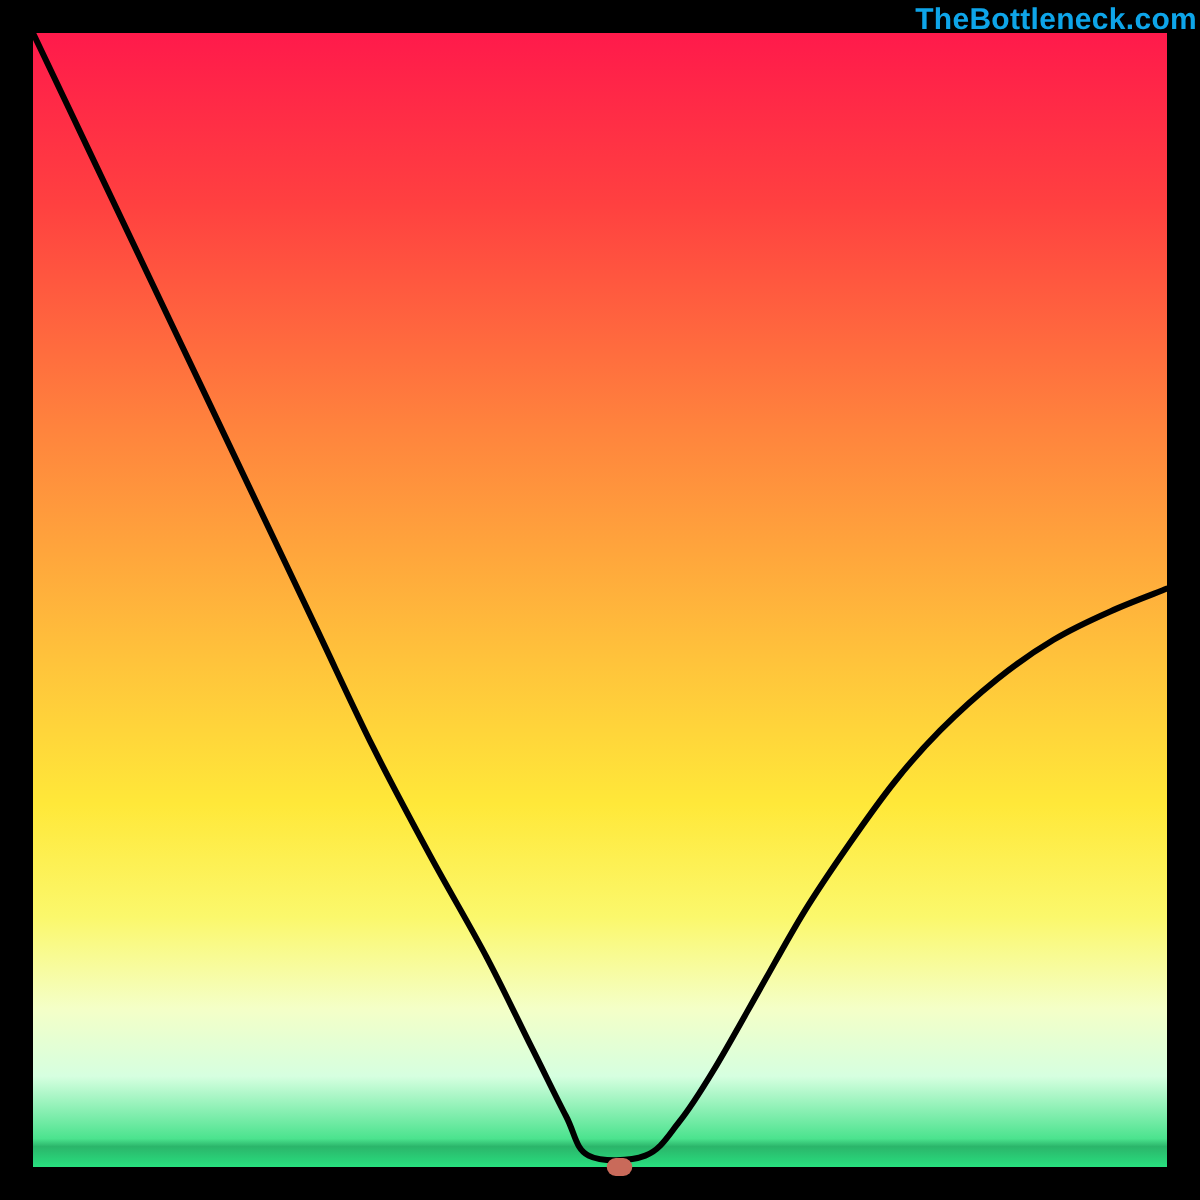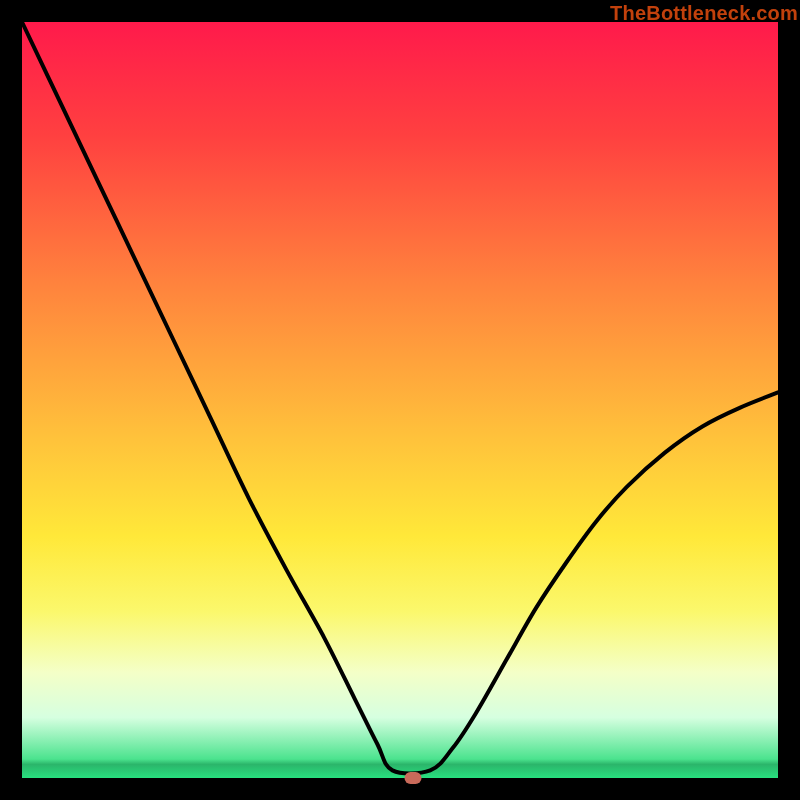--- a/index.html
+++ b/index.html
@@ -38,21 +38,21 @@
       #4be38e 97.5%,
       #2bb56a 98.2%,
       #28e07f 100%
     );
   }
   .watermark {
     position: absolute;
     top: 2px;
     right: 2px;
     font: 600 20px Arial, Helvetica, sans-serif;
-    color: #c2410c;
+    color: #0ea5e9;
     letter-spacing: 0.2px;
     user-select: none;
   }
   svg.curve {
     position: absolute;
     left: 22px;
     top: 22px;
     width: 756px;
     height: 756px;
     overflow: visible;

